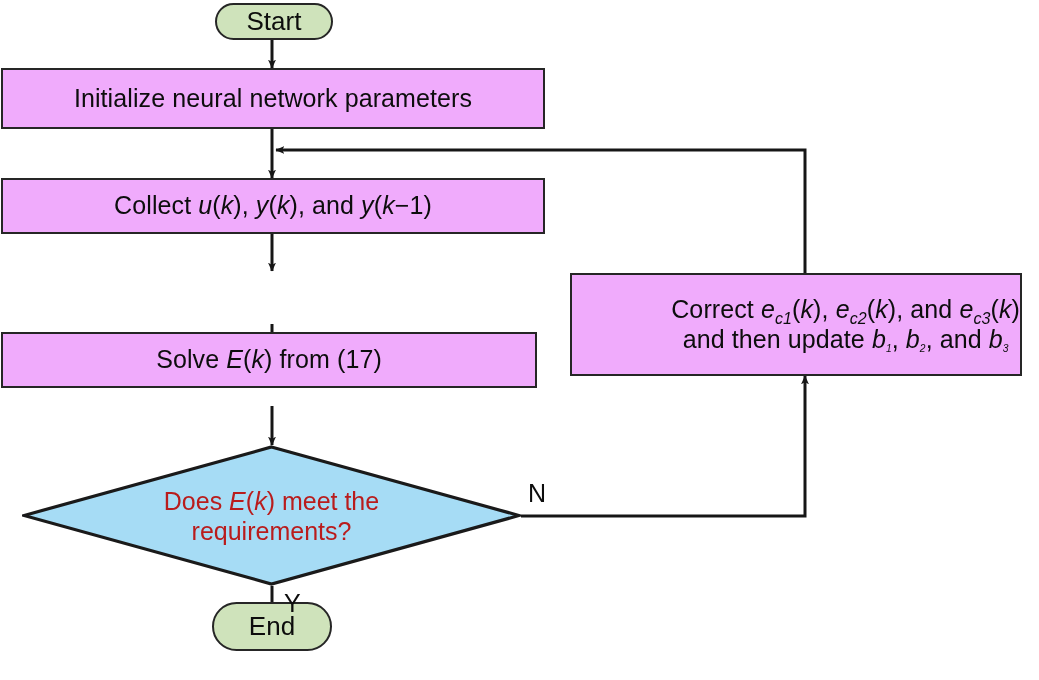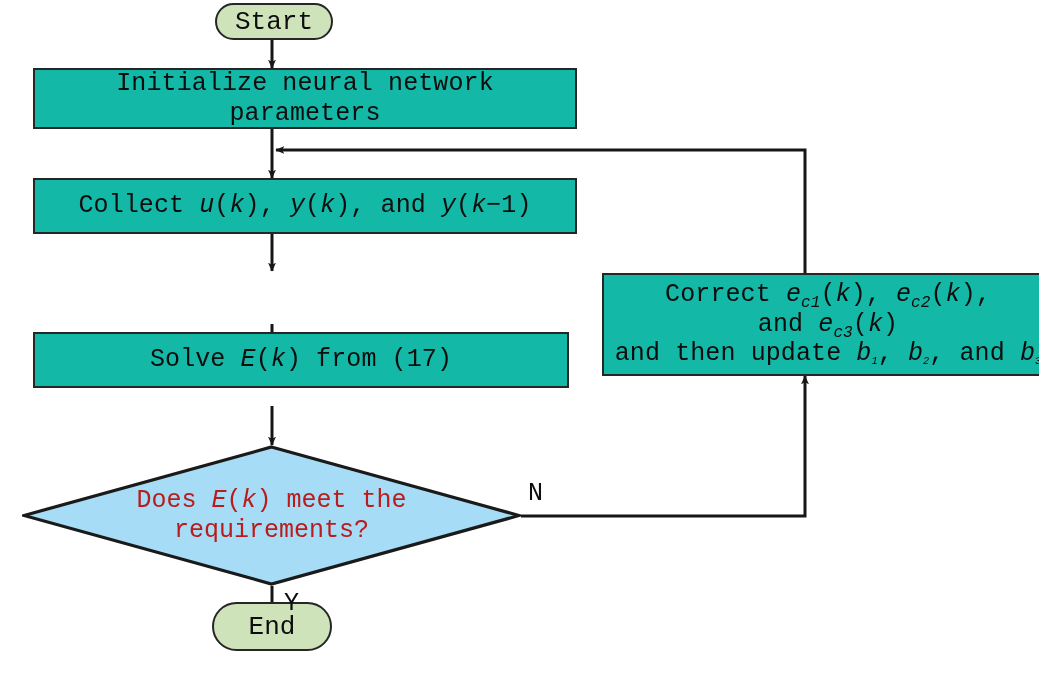--- a/index.html
+++ b/index.html
@@ -5,47 +5,46 @@
   html, body {
     margin: 0;
     padding: 0;
     background: #ffffff;
   }
   #canvas {
     position: relative;
     width: 1039px;
     height: 680px;
     background: #ffffff;
-    font-family: Liberation Mono, monospace;
+    font-family: Liberation Sans, sans-serif;
     overflow: hidden;
   }
   #edges {
     position: absolute;
     left: 0;
     top: 0;
     width: 1039px;
     height: 680px;
     pointer-events: none;
   }
   .node {
     position: absolute;
     box-sizing: border-box;
     display: flex;
     align-items: center;
     justify-content: center;
     text-align: center;
     color: #0d0d0d;
   }
   .process {
-    background: #14b8a6;
+    background: #f0abfc;
     border: 2.5px solid #262626;
     font-size: 25px;
     line-height: 1.18;
     letter-spacing: 0.1px;
-    margin-left: 32px;
   }
   .terminator {
     background: #cfe3bb;
     border: 2.5px solid #262626;
     border-radius: 999px;
     font-size: 26px;
   }
   .decision-wrap {
     position: absolute;
   }

